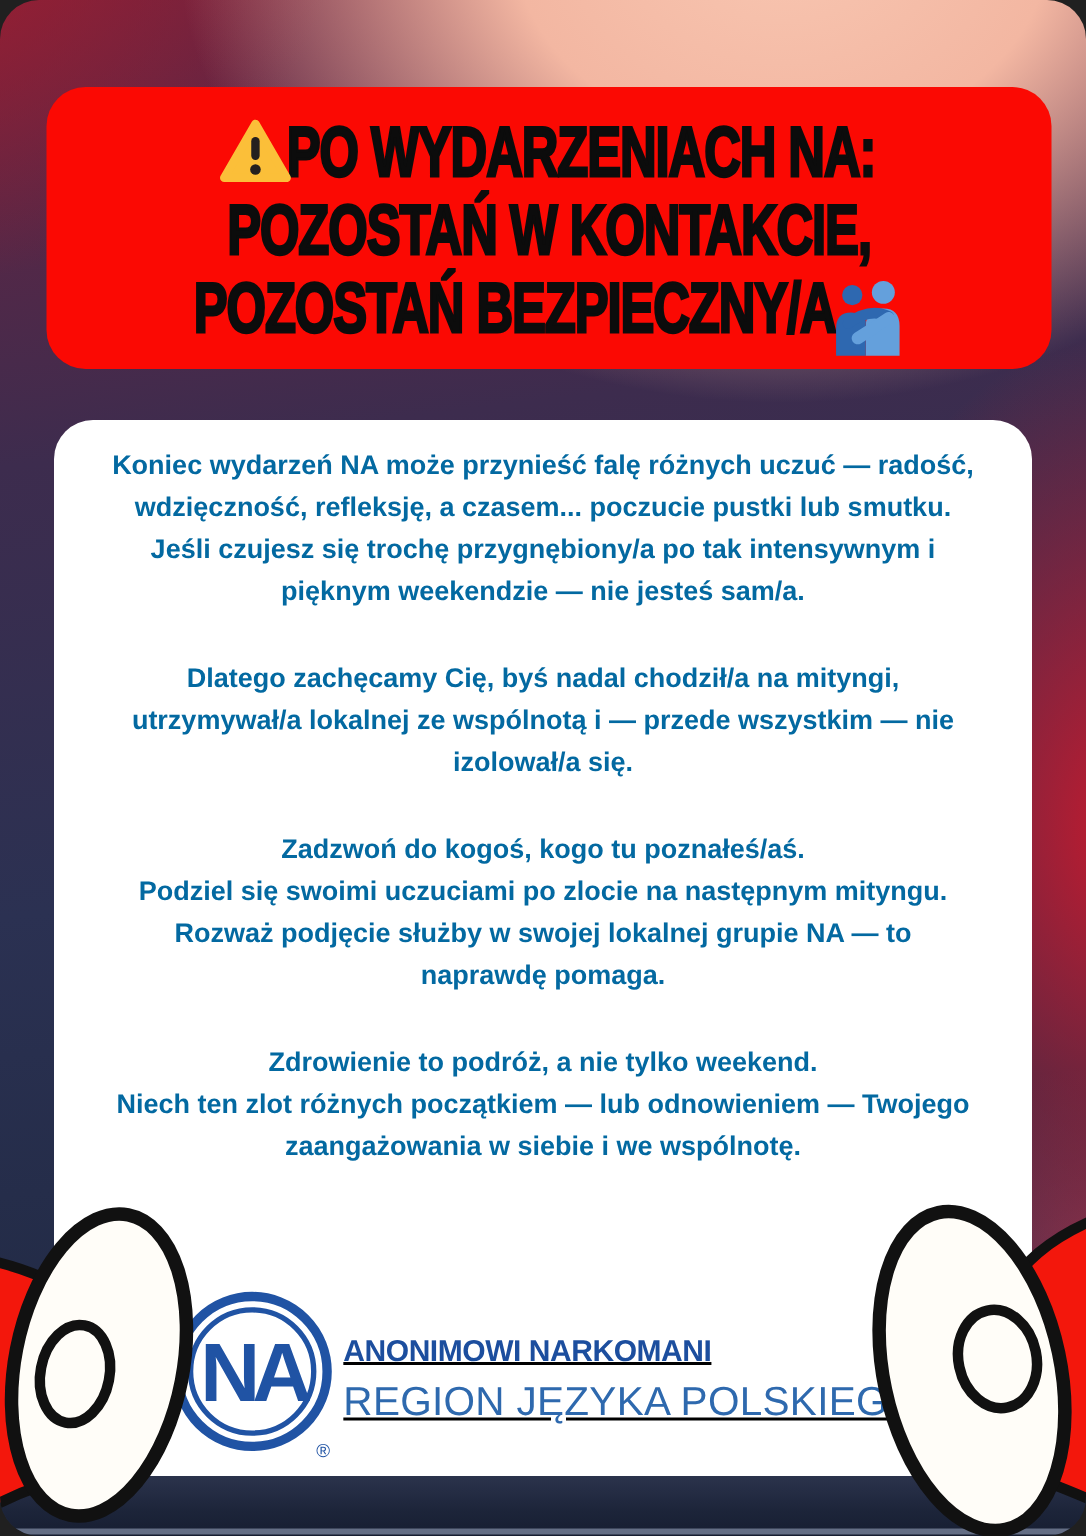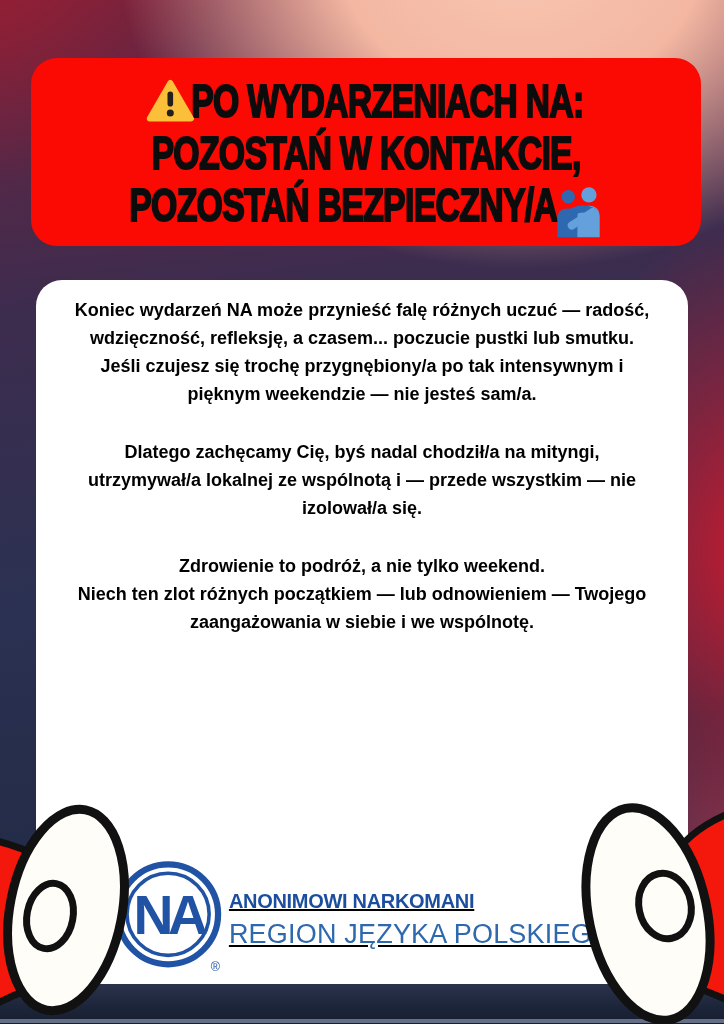--- a/index.html
+++ b/index.html
@@ -5,20 +5,21 @@
   html,body { margin:0; padding:0; background:#202020; }
   .poster {
     position:relative; width:724px; height:1024px; margin:0 auto; overflow:hidden;
     font-family:"Liberation Sans", sans-serif;
     background:
       radial-gradient(ellipse 560px 430px at 72% -4%, #f8c6b1 0%, #f3b7a2 32%, rgba(243,183,162,0) 72%),
       radial-gradient(ellipse 430px 380px at -8% -6%, #a11d2e 0%, rgba(161,29,46,0) 66%),
       radial-gradient(ellipse 300px 460px at 104% 54%, #c61a2e 0%, rgba(198,26,46,0) 72%),
       radial-gradient(ellipse 250px 170px at 102% 82%, #7d3550 0%, rgba(125,53,80,0) 75%),
       linear-gradient(173deg, #6e2340 0%, #3d2c4e 28%, #2b3152 55%, #222b46 80%, #1b2338 100%);
+    border-radius: 26px;
   }
 
   
   .banner {
     position:absolute; left:31px; top:58px; width:670px; height:188px;
     border-radius:26px; background:#fb0903;
     display:flex; flex-direction:column; justify-content:center; align-items:center;
     padding-top:2px; box-sizing:border-box; z-index:2;
   }
   .hline {
@@ -33,21 +34,21 @@
   .emoji svg { display:block; }
 
   
   .card {
     position:absolute; left:36px; top:280px; width:652px; height:704px;
     background:#ffffff; border-radius:26px; z-index:2;
     padding:16px 6px 0 6px; box-sizing:border-box; text-align:center;
   }
   .para {
     margin:0 0 30px 0; white-space:pre-line;
-    font-size:18px; line-height:28px; font-weight:700; color:#000000;
+    font-size:18px; line-height:28px; font-weight:700; color:#0369a1;
   }
 
   
   .footer {
     position:absolute; left:0; right:0; top:576px; height:122px;
     display:flex; justify-content:center; align-items:center; gap:2px;text-decoration:underline;
   }
   .na-logo svg { display:block; }
   .org { text-align:left; }
   .org-name  { font-size:20px; font-weight:700; letter-spacing:-0.3px; color:#1c4e9e; line-height:34px; }
@@ -100,20 +101,24 @@
   </div>
 
   <div class="card">
     <p class="para">Koniec wydarzeń NA może przynieść falę różnych uczuć — radość,
 wdzięczność, refleksję, a czasem... poczucie pustki lub smutku.
 Jeśli czujesz się trochę przygnębiony/a po tak intensywnym i
 pięknym weekendzie — nie jesteś sam/a.</p>
     <p class="para">Dlatego zachęcamy Cię, byś nadal chodził/a na mityngi,
 utrzymywał/a lokalnej ze wspólnotą i — przede wszystkim — nie
 izolował/a się.</p>
+    <p class="para">Zadzwoń do kogoś, kogo tu poznałeś/aś.
+Podziel się swoimi uczuciami po zlocie na następnym mityngu.
+Rozważ podjęcie służby w swojej lokalnej grupie NA — to
+naprawdę pomaga.</p>
     <p class="para">Zdrowienie to podróż, a nie tylko weekend.
 Niech ten zlot różnych początkiem — lub odnowieniem — Twojego
 zaangażowania w siebie i we wspólnotę.</p>
 
     <div class="footer">
       <div class="na-logo">
         <svg width="116" height="116" viewBox="0 0 130 130">
           <circle cx="64" cy="62" r="56" fill="none" stroke="#2053a4" stroke-width="7"></circle>
           <circle cx="64" cy="62" r="46" fill="none" stroke="#2053a4" stroke-width="4"></circle>
           <text x="64" y="84" text-anchor="middle" font-family="Liberation Sans, sans-serif" font-size="62" font-weight="bold" letter-spacing="-6" fill="#2053a4">NA</text>

